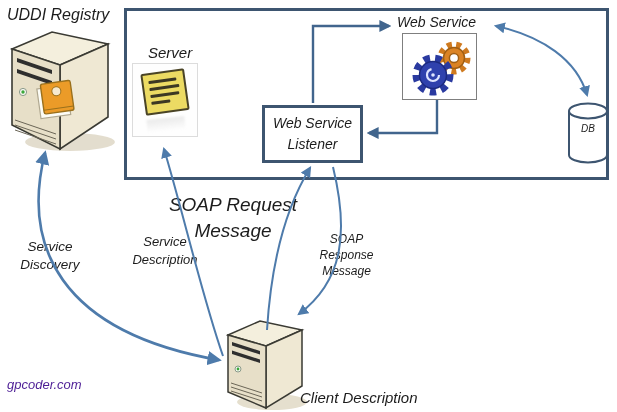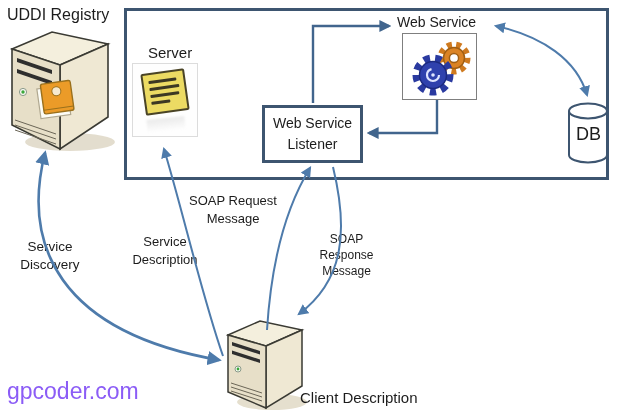--- a/index.html
+++ b/index.html
@@ -1,18 +1,18 @@
 <!DOCTYPE html>
 <html><head>
 <meta charset="utf-8">
 <style>
   html,body{margin:0;padding:0;background:#fff;}
   #canvas{
     position:relative;width:617px;height:412px;background:#ffffff;overflow:hidden;
-    font-family:"Liberation Sans","DejaVu Sans",sans-serif;color:#1c1c1c;
+    font-family:"Liberation Sans","DejaVu Sans",sans-serif;color:#1c1c1c;font-style:italic;
   }
   .abs{position:absolute;}
   .lbl{position:absolute;white-space:pre-line;line-height:1.35;}
   .ctr{text-align:center;}
   
   #server-box{left:124px;top:8px;width:485px;height:172px;border:3px solid #3d5570;box-sizing:border-box;background:transparent;}
   #server-label{left:148px;top:11px;font-size:15px;margin-top:32px;}
   
   #wsdl-label{left:132px;top:45px;width:66px;font-size:15px;}
   #wsdl-frame{left:132px;top:63px;width:66px;height:74px;border:1px solid #dcdcdc;background:#fefefe;box-sizing:border-box;}
@@ -20,33 +20,33 @@
   #wsdl-note .tline{height:3px;background:#3c3823;margin-bottom:4px;border-radius:1px;}
   #wsdl-reflection{position:absolute;left:14px;top:54px;width:38px;height:13px;background:linear-gradient(#c6c6c6,rgba(255,255,255,0));opacity:.35;filter:blur(1px);transform:rotate(-6deg);}
   
   #webservice-label{left:397px;top:13px;font-size:14px;}
   #webservice-frame{left:402px;top:33px;width:75px;height:67px;border:1px solid #7f7f7f;background:#fff;box-sizing:border-box;}
   
   #listener-box{left:262px;top:105px;width:101px;height:58px;border:3px solid #3d5570;background:#fff;box-sizing:border-box;
     display:flex;align-items:center;justify-content:center;font-size:14px;line-height:1.5;text-align:center;white-space:pre-line;}
   
   #db-icon{left:566px;top:100px;}
-  #db-label{left:576px;top:122px;width:24px;font-size:18px;text-align:center;}
+  #db-label{left:576px;top:122px;width:24px;font-size:10px;text-align:center;}
   
   #uddi-title{left:7px;top:4px;font-size:16px;}
   #uddi-tower{left:4px;top:25px;}
   #uddi-caption{left:34px;top:112px;width:104px;font-size:13.5px;}
   #client-tower{left:222px;top:316px;}
   #client-label{left:300px;top:388px;font-size:15px;}
   
   #service-discovery-label{left:6px;top:238px;width:88px;font-size:13.5px;}
   #service-description-label{left:118px;top:233px;width:94px;font-size:13px;}
-  #soap-request-label{left:167px;top:192px;width:132px;font-size:13px;}
+  #soap-request-label{left:167px;top:192px;width:132px;font-size:19px;}
   #soap-response-label{left:299px;top:231px;width:95px;font-size:12px;}
-  #watermark{left:7px;top:376px;font-size:23px;color:#8b5cf6;}
+  #watermark{left:7px;top:376px;font-size:13px;color:#4c1d95;}
   
   #connector-arrows{position:absolute;left:0;top:0;pointer-events:none;z-index:6;}
 </style>
 </head>
 <body>
 
 <div id="canvas">
 
   <div class="lbl" id="uddi-title">UDDI Registry</div>
 

